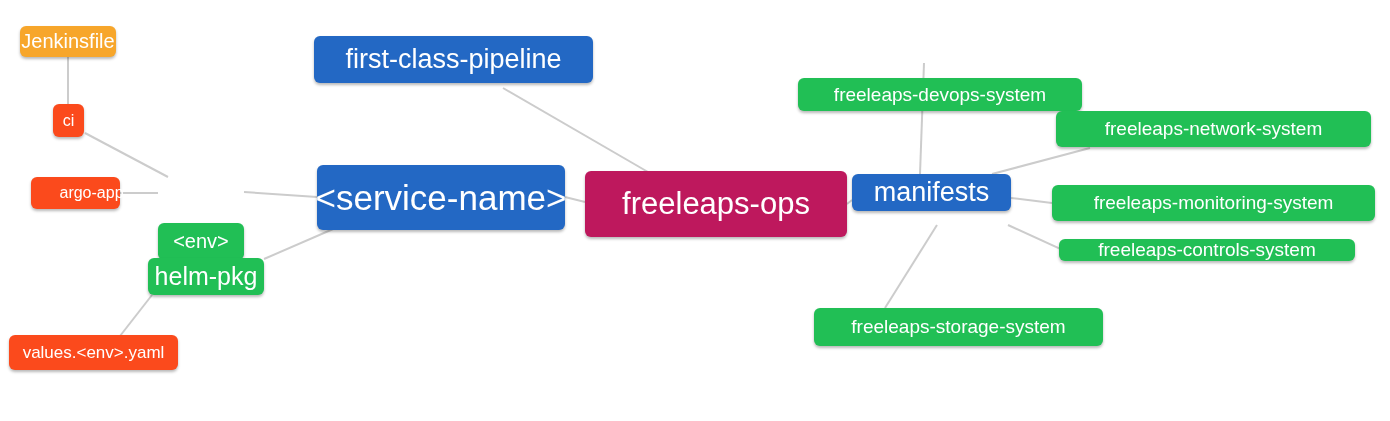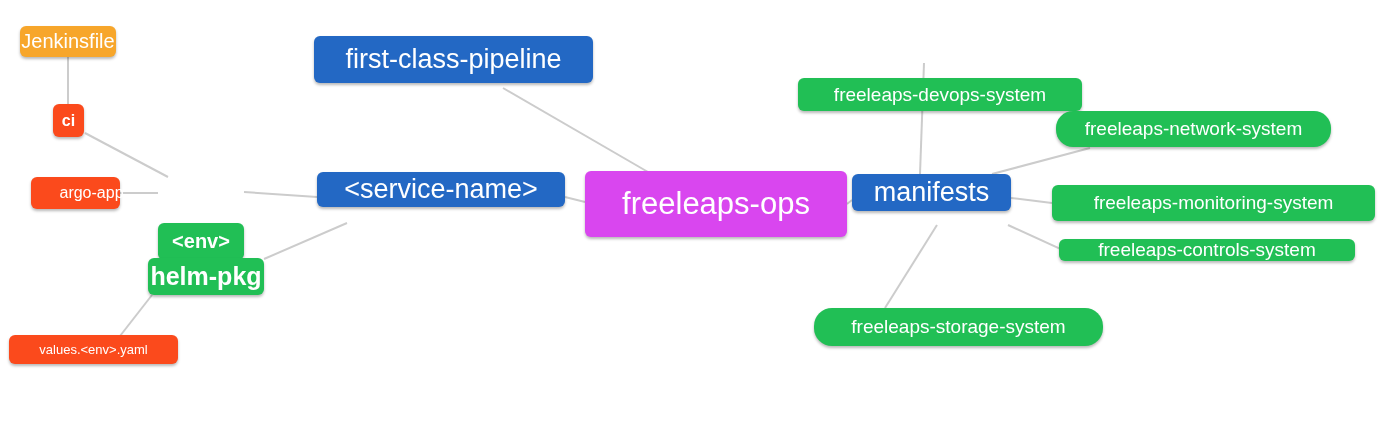--- a/index.html
+++ b/index.html
@@ -14,34 +14,34 @@
   .node{
     position:absolute;z-index:2;
     display:flex;align-items:center;justify-content:center;
     color:#fff;
     border-radius:6px;
     box-shadow:0 2px 3px rgba(0,0,0,0.28);
     white-space:nowrap;
     cursor:default;
     box-sizing:border-box;
   }
-  .bold{font-weight:700;}
+  .bold{font-weight:400;}
   
   #n0 {left:20px;  top:26px;  width:96px;  height:31px; font-size:20px;}
   #n1 {left:53px;  top:104px; width:31px;  height:33px; font-size:16px;}
   #n2 {left:31px;  top:177px; width:89px;  height:32px; font-size:16px;padding-left:32px;}
   #n3 {left:158px; top:176px; width:86px;  height:37px; font-size:20px;}
   #n4 {left:314px; top:36px;  width:279px; height:47px; font-size:27px;text-align:center;}
-  #n5 {left:317px; top:172px; width:248px; height:35px; font-size:27px;}
+  #n5 {left:317px; top:165px; width:248px; height:65px; font-size:35px;}
   #n6 {left:585px; top:171px; width:262px; height:66px; font-size:31px;}
   #n7 {left:148px; top:258px; width:116px; height:37px; font-size:25px;}
-  #n8 {left:9px;   top:335px; width:169px; height:29px; font-size:13px;}
+  #n8 {left:9px;   top:335px; width:169px; height:35px; font-size:17px;}
   #n9 {left:852px; top:174px; width:159px; height:37px; font-size:27px;}
   #n10{left:798px; top:30px;  width:284px; height:33px; font-size:19px;}
-  #n11{left:1056px;top:111px; width:275px; height:36px; font-size:19px;border-radius:17px;}
+  #n11{left:1056px;top:111px; width:315px; height:36px; font-size:19px;}
   #n12{left:1052px;top:185px; width:323px; height:36px; font-size:19px;}
   #n13{left:1059px;top:239px; width:296px; height:22px; font-size:19px;}
   #n14{left:814px; top:308px; width:289px; height:38px; font-size:19px;}
 </style>
 </head>
 <body>
 
 <div class="canvas" style="background: rgb(255, 255, 255);">
 
   <svg class="edges" viewBox="0 0 1390 421" xmlns="http://www.w3.org/2000/svg">
@@ -60,23 +60,23 @@
     <line class="edge" x1="1008" y1="225" x2="1078" y2="257" stroke-width="2" stroke="#CCCCCC"></line>
     <line class="edge" x1="937" y1="225" x2="885" y2="308" stroke-width="2" stroke="#CCCCCC"></line>
   </svg>
 
   <div id="n0" class="node" style="background: rgb(247, 166, 43); color: rgb(255, 255, 255);">Jenkinsfile</div>
   <div id="n1" class="node bold" style="background: rgb(251, 74, 28); color: rgb(255, 255, 255);">ci</div>
   <div id="n2" class="node" style="background: rgb(251, 74, 28); color: rgb(255, 255, 255);">argo-app</div>
   <div id="n3" class="node bold" style="background: rgb(33, 191, 85); color: rgb(255, 255, 255); margin-top: 47px;">&lt;env&gt;</div>
   <div id="n4" class="node" style="background: rgb(35, 104, 196); color: rgb(255, 255, 255);">first-class-pipeline</div>
   <div id="n5" class="node" style="background: rgb(35, 104, 196); color: rgb(255, 255, 255);">&lt;service-name&gt;</div>
-  <div id="n6" class="node" style="background: #d946ef; color: rgb(255, 255, 255);">freeleaps-ops</div>
+  <div id="n6" class="node" style="background: #be185d; color: rgb(255, 255, 255);">freeleaps-ops</div>
   <div id="n7" class="node bold" style="background: rgb(33, 191, 85); color: rgb(255, 255, 255);">helm-pkg</div>
   <div id="n8" class="node" style="background: rgb(251, 74, 28); color: rgb(255, 255, 255);">values.&lt;env&gt;.yaml</div>
   <div id="n9" class="node" style="background: rgb(35, 104, 196); color: rgb(255, 255, 255);">manifests</div>
   <div id="n10" class="node" style="background: rgb(33, 191, 85); color: rgb(255, 255, 255); margin-top: 48px;">freeleaps-devops-system</div>
   <div id="n11" class="node" style="background: rgb(33, 191, 85); color: rgb(255, 255, 255);">freeleaps-network-system</div>
   <div id="n12" class="node" style="background: rgb(33, 191, 85); color: rgb(255, 255, 255);">freeleaps-monitoring-system</div>
   <div id="n13" class="node" style="background: rgb(33, 191, 85); color: rgb(255, 255, 255);">freeleaps-controls-system</div>
-  <div id="n14" class="node" style="background: rgb(33, 191, 85); color: rgb(255, 255, 255); border-radius: 18px;">freeleaps-storage-system</div>
+  <div id="n14" class="node" style="background: rgb(33, 191, 85); color: rgb(255, 255, 255);">freeleaps-storage-system</div>
 
 </div>
 
 </body></html>

